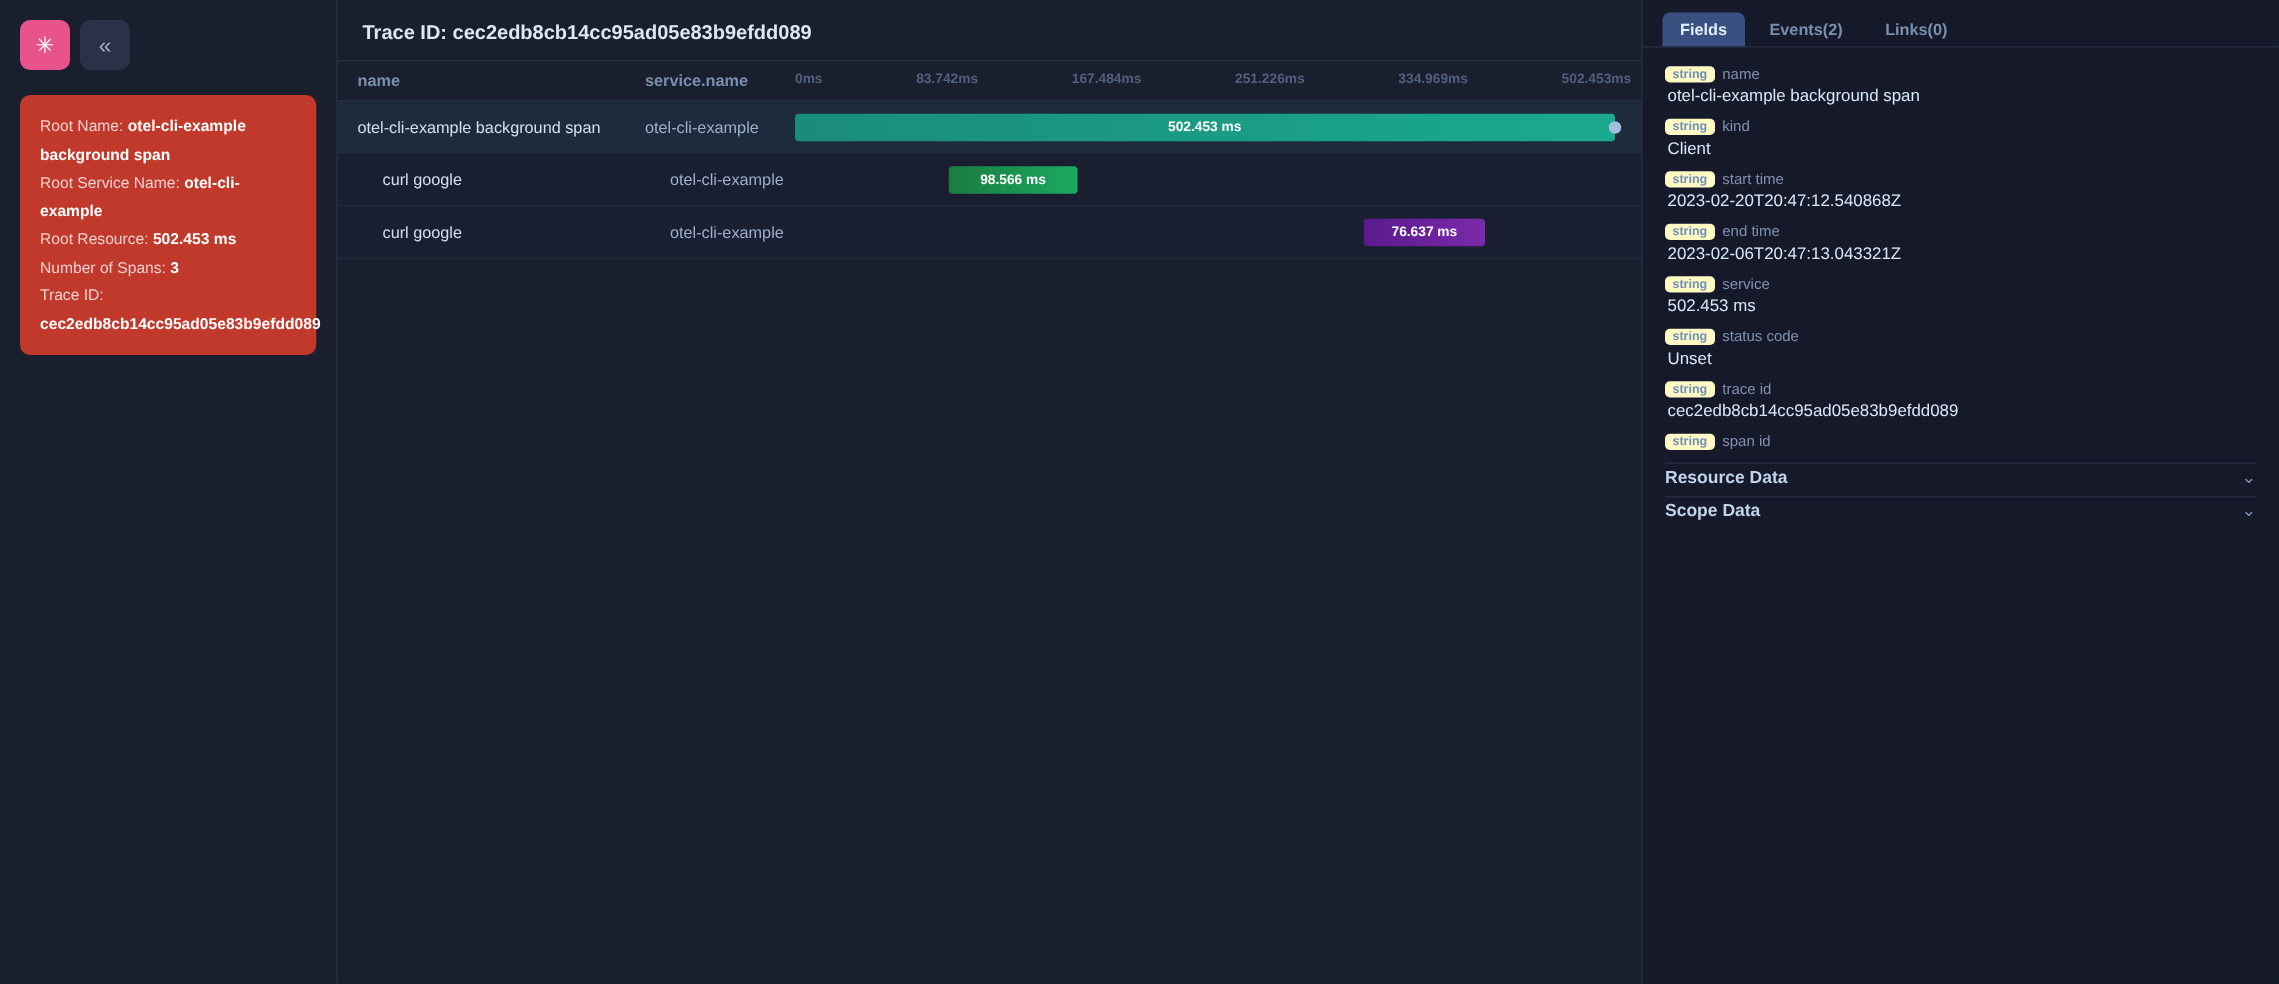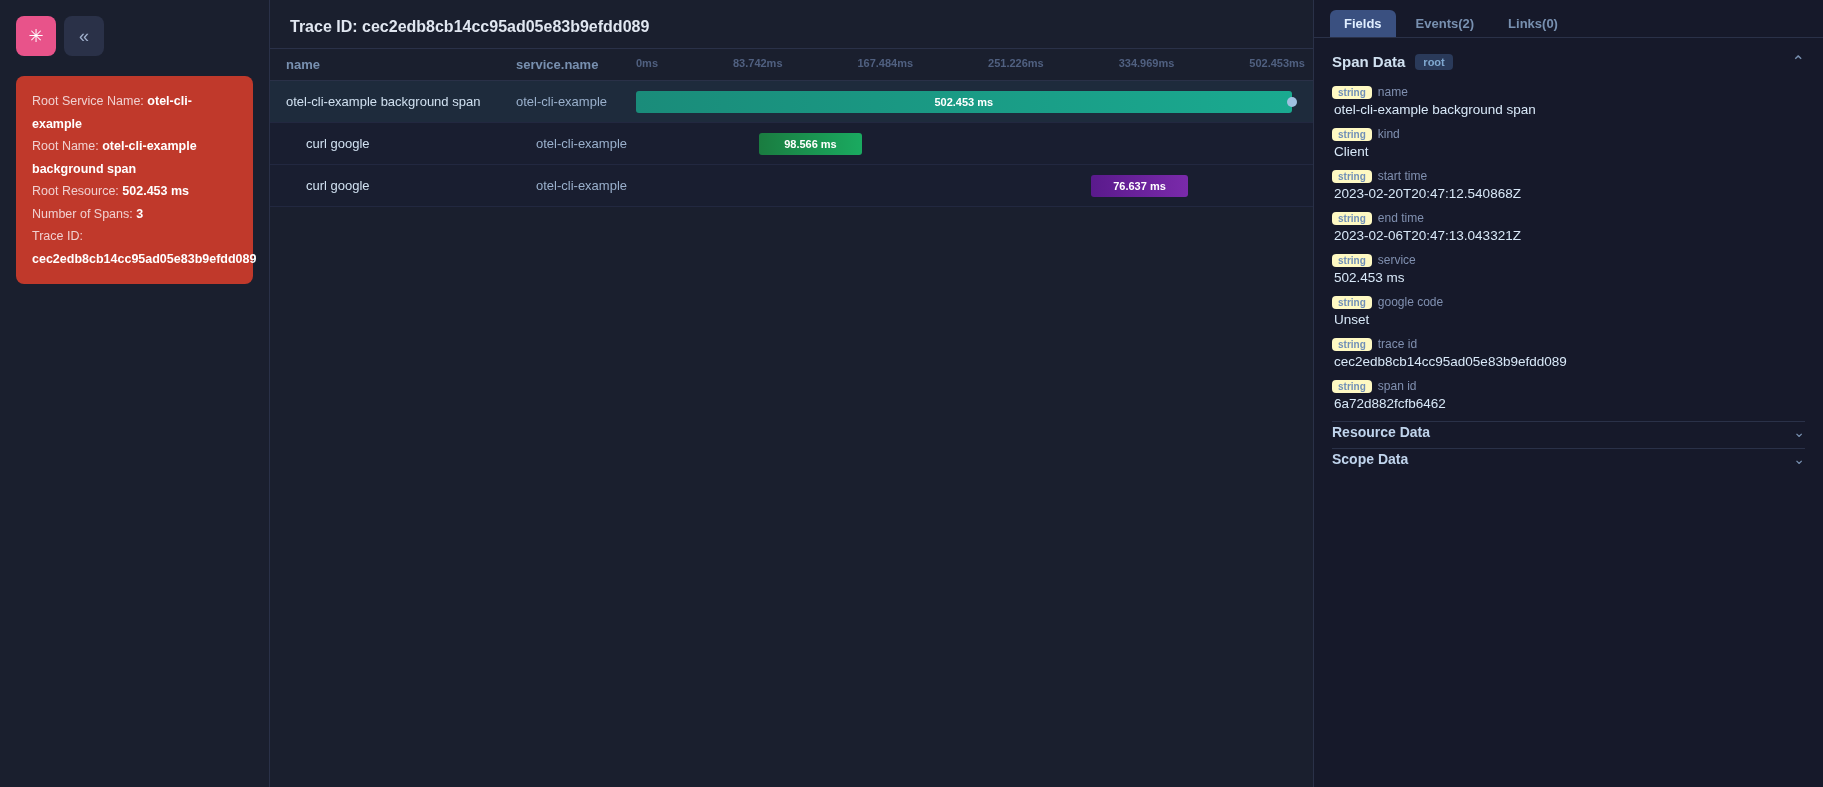--- a/index.html
+++ b/index.html
@@ -299,26 +299,26 @@
   <div class="sidebar-buttons">
     <button class="sidebar-btn sidebar-btn-pink">
       <span>✳</span>
     </button>
     <button class="sidebar-btn sidebar-btn-dark">
       <span>«</span>
     </button>
   </div>
   <div class="sidebar-info">
     <div>
+      <span>Root Name:</span>
+      <strong>otel-cli-example background span</strong>
+    </div>
+    <div>
       <span>Root Service Name:</span>
       <strong>otel-cli-example</strong>
-    </div>
-    <div>
-      <span>Root Name:</span>
-      <strong>otel-cli-example background span</strong>
     </div>
     <div>
       <span>Root Resource:</span>
       <strong>502.453 ms</strong>
     </div>
     <div>
       <span>Number of Spans:</span>
       <strong>3</strong>
     </div>
     <div>
@@ -382,27 +382,20 @@
 </div>
 
 <div class="right-panel">
   <div class="right-panel-tabs">
     <button class="tab-btn tab-btn-active">Fields</button>
     <button class="tab-btn tab-btn-inactive">Events(2)</button>
     <button class="tab-btn tab-btn-inactive">Links(0)</button>
   </div>
   <div class="right-panel-content">
 
-    <div class="span-data-header">
-      <div style="display:flex;align-items:center;gap:10px;">
-        <span class="span-data-title">Span Data</span>
-        <span class="root-badge">root</span>
-      </div>
-      <button class="collapse-btn">⌃</button>
-    </div>
 
     <div>
 
       <div class="field-group">
         <div class="field-label-row">
           <span class="type-badge">string</span>
           <span class="field-key">name</span>
         </div>
         <div class="field-value">otel-cli-example background span</div>
       </div>
@@ -435,39 +428,38 @@
         <div class="field-label-row">
           <span class="type-badge">string</span>
           <span class="field-key">service</span>
         </div>
         <div class="field-value">502.453 ms</div>
       </div>
 
       <div class="field-group">
         <div class="field-label-row">
           <span class="type-badge">string</span>
-          <span class="field-key">google code</span>
+          <span class="field-key">status code</span>
         </div>
         <div class="field-value">Unset</div>
       </div>
 
       <div class="field-group">
         <div class="field-label-row">
           <span class="type-badge">string</span>
           <span class="field-key">trace id</span>
         </div>
         <div class="field-value">cec2edb8cb14cc95ad05e83b9efdd089</div>
       </div>
 
       <div class="field-group">
         <div class="field-label-row">
           <span class="type-badge">string</span>
           <span class="field-key">span id</span>
         </div>
-        <div class="field-value">6a72d882fcfb6462</div>
       </div>
     </div>
 
     <div class="collapsible-section">
       <span class="collapsible-title">Resource Data</span>
       <span class="chevron-icon">⌄</span>
     </div>
 
     <div class="collapsible-section">
       <span class="collapsible-title">Scope Data</span>

